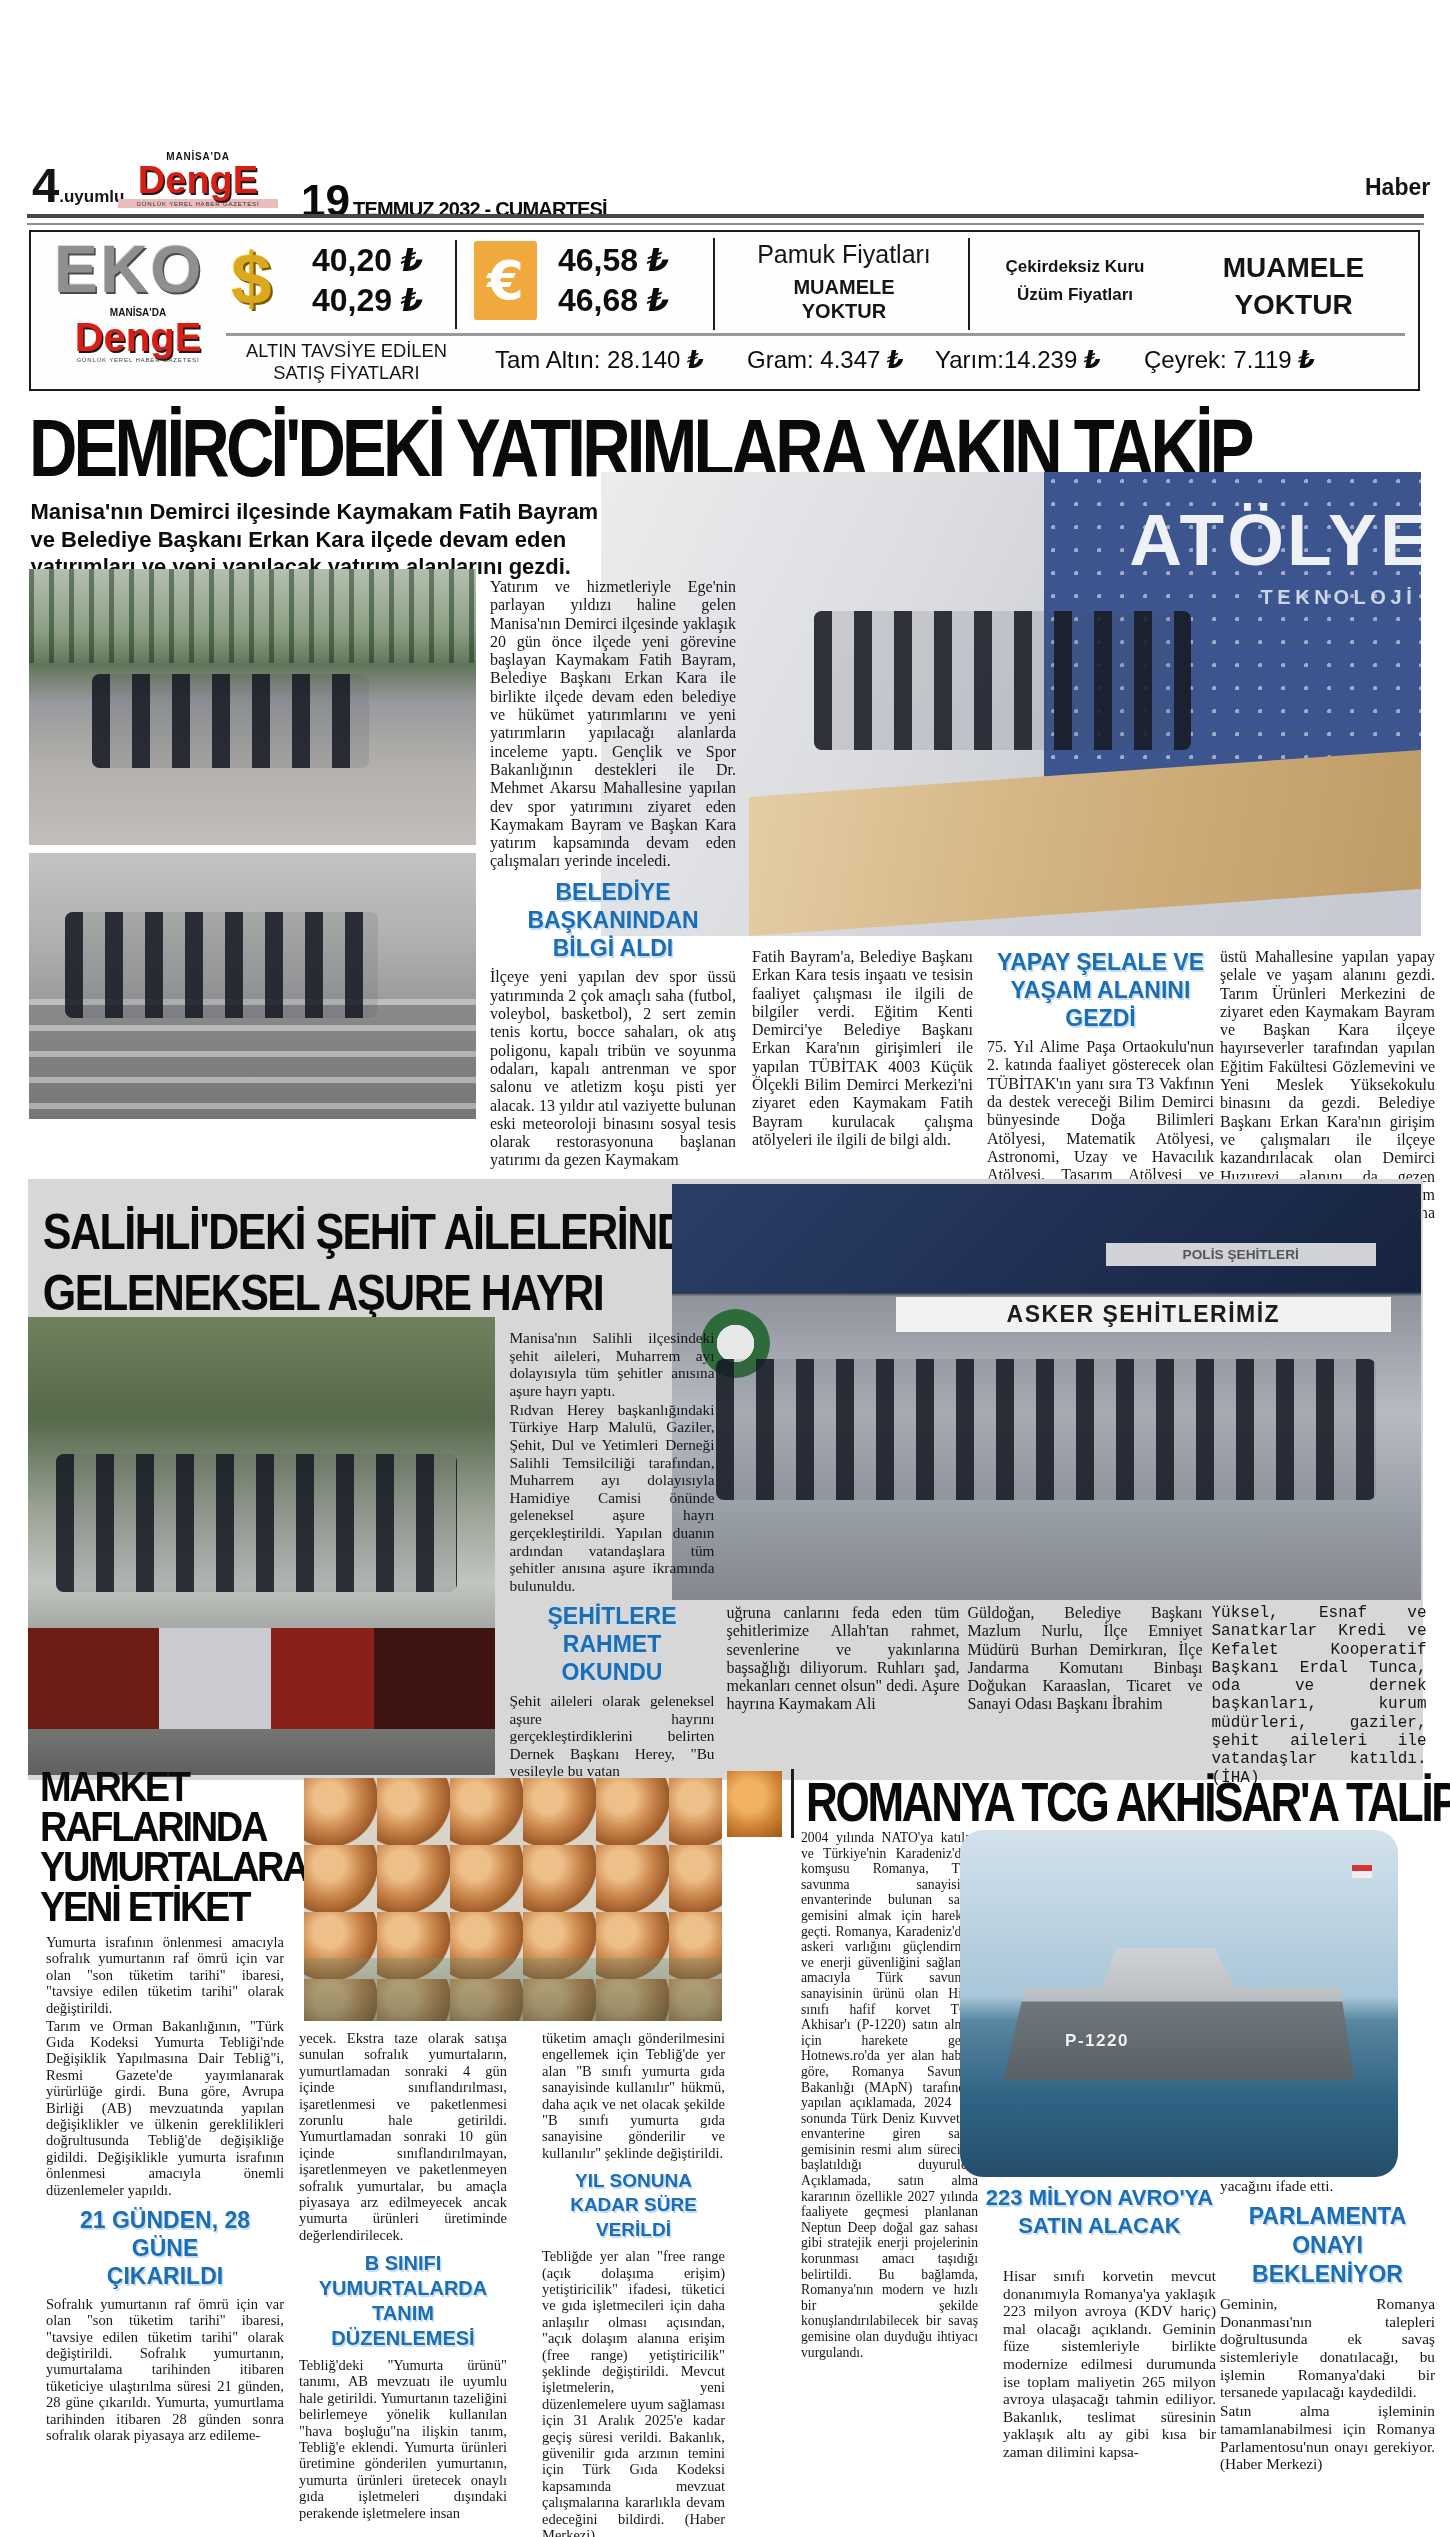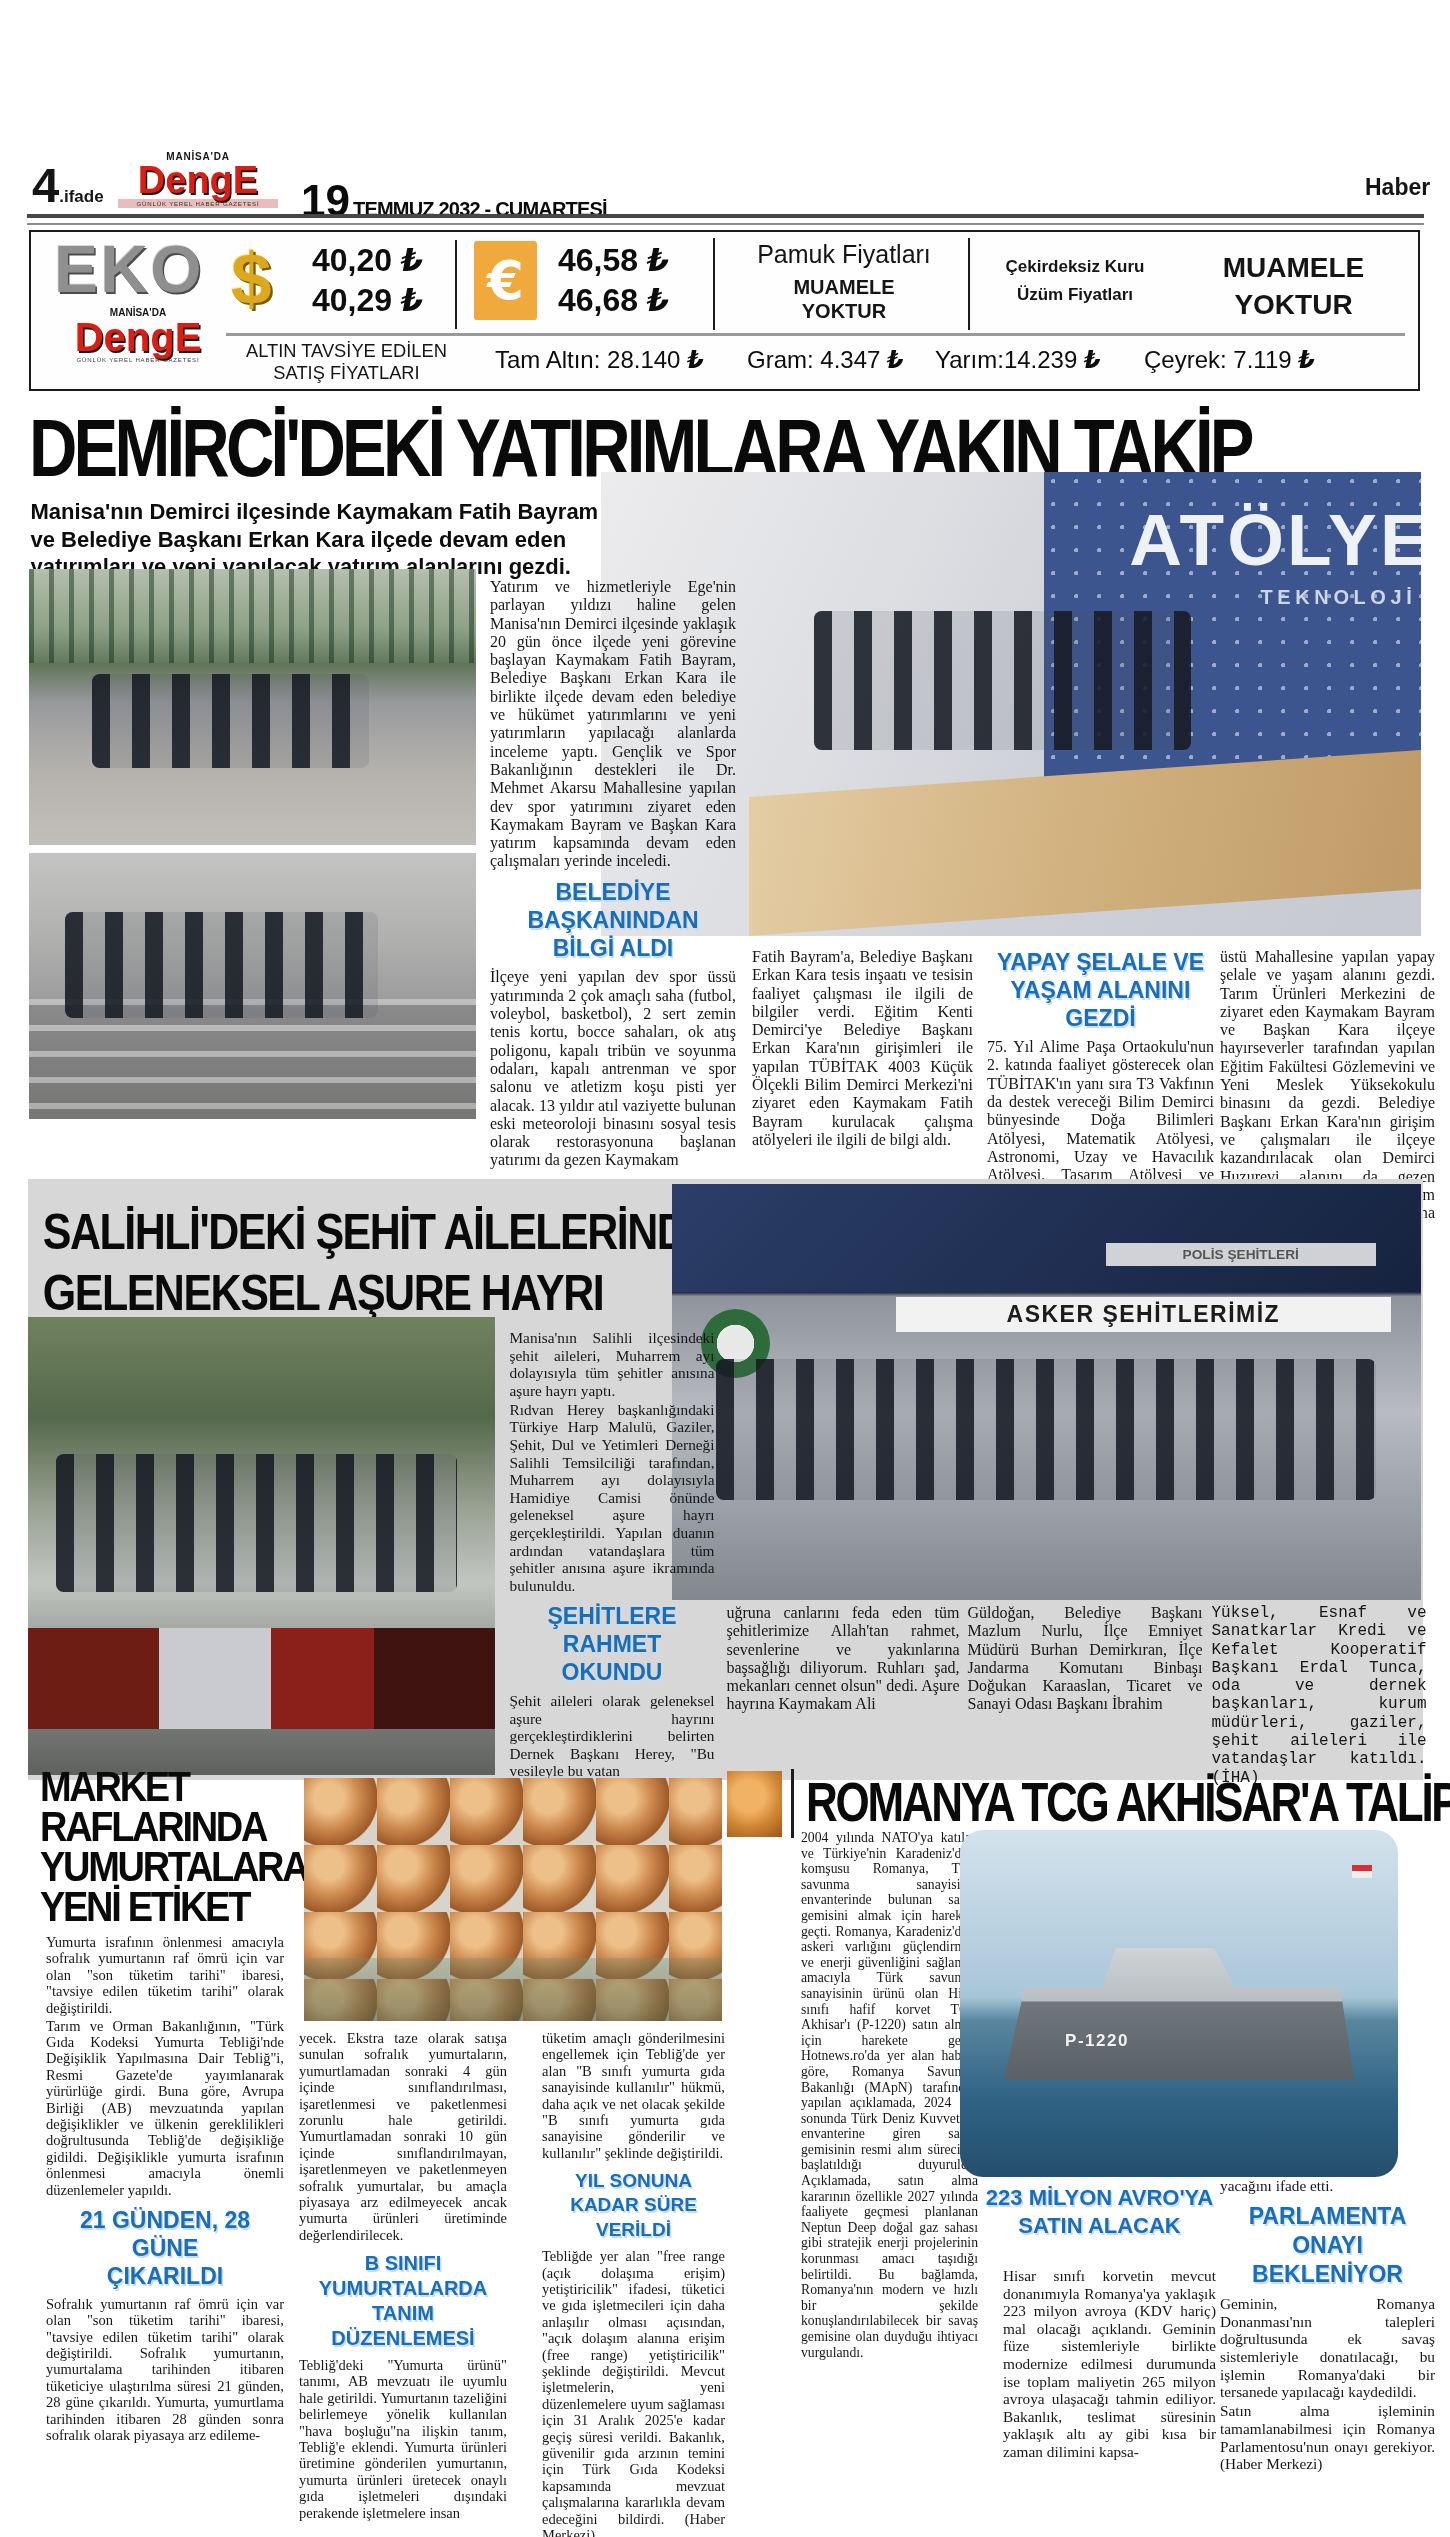--- a/index.html
+++ b/index.html
@@ -25,21 +25,21 @@
   .lira{font-family:"DejaVu Sans",sans-serif;font-weight:bold;font-style:italic;}
   .gold-row{font-family:"Liberation Sans",sans-serif;font-size:24px;color:#0d0d0d;white-space:nowrap;}
   .crowd{position:absolute;background:repeating-linear-gradient(90deg, rgba(22,26,36,.88) 0 18.3px, rgba(70,76,88,.15) 18.3px 40px);border-radius:7.6px;}
 </style>
 </head>
 <body>
 
 <div class="page">
 
   <div class="abs" style="left:32px;top:157px;">
-    <span class="sans" style="font-size:49px;font-weight:bold;">4</span><span class="sans" style="font-size:17px;font-weight:bold;">.ifade</span>
+    <span class="sans" style="font-size:49px;font-weight:bold;">4</span><span class="sans" style="font-size:17px;font-weight:bold;">.uyumlu</span>
   </div>
 
   <div class="abs" style="left:118px;top:151px;width:160px;text-align:center;">
     <div class="sans" style="font-size:10px;font-weight:bold;letter-spacing:0.8px;">MANİSA'DA</div>
     <div class="sans" style="font-size:38px;font-weight:bold;color:#d91f15;line-height:37px;text-shadow:1.5px 1.5px 0 #1a1a1a;">DengE</div>
     <div class="sans" style="font-size:6.1px;letter-spacing:0.8px;color:#333;background:#e8bdbb;padding:0.8px 0;">GÜNLÜK YEREL HABER GAZETESİ</div>
   </div>
 
   <div class="abs" style="left:301px;top:176px;white-space:nowrap;">
     <span class="black-cond" style="font-size:44px;">19</span>

